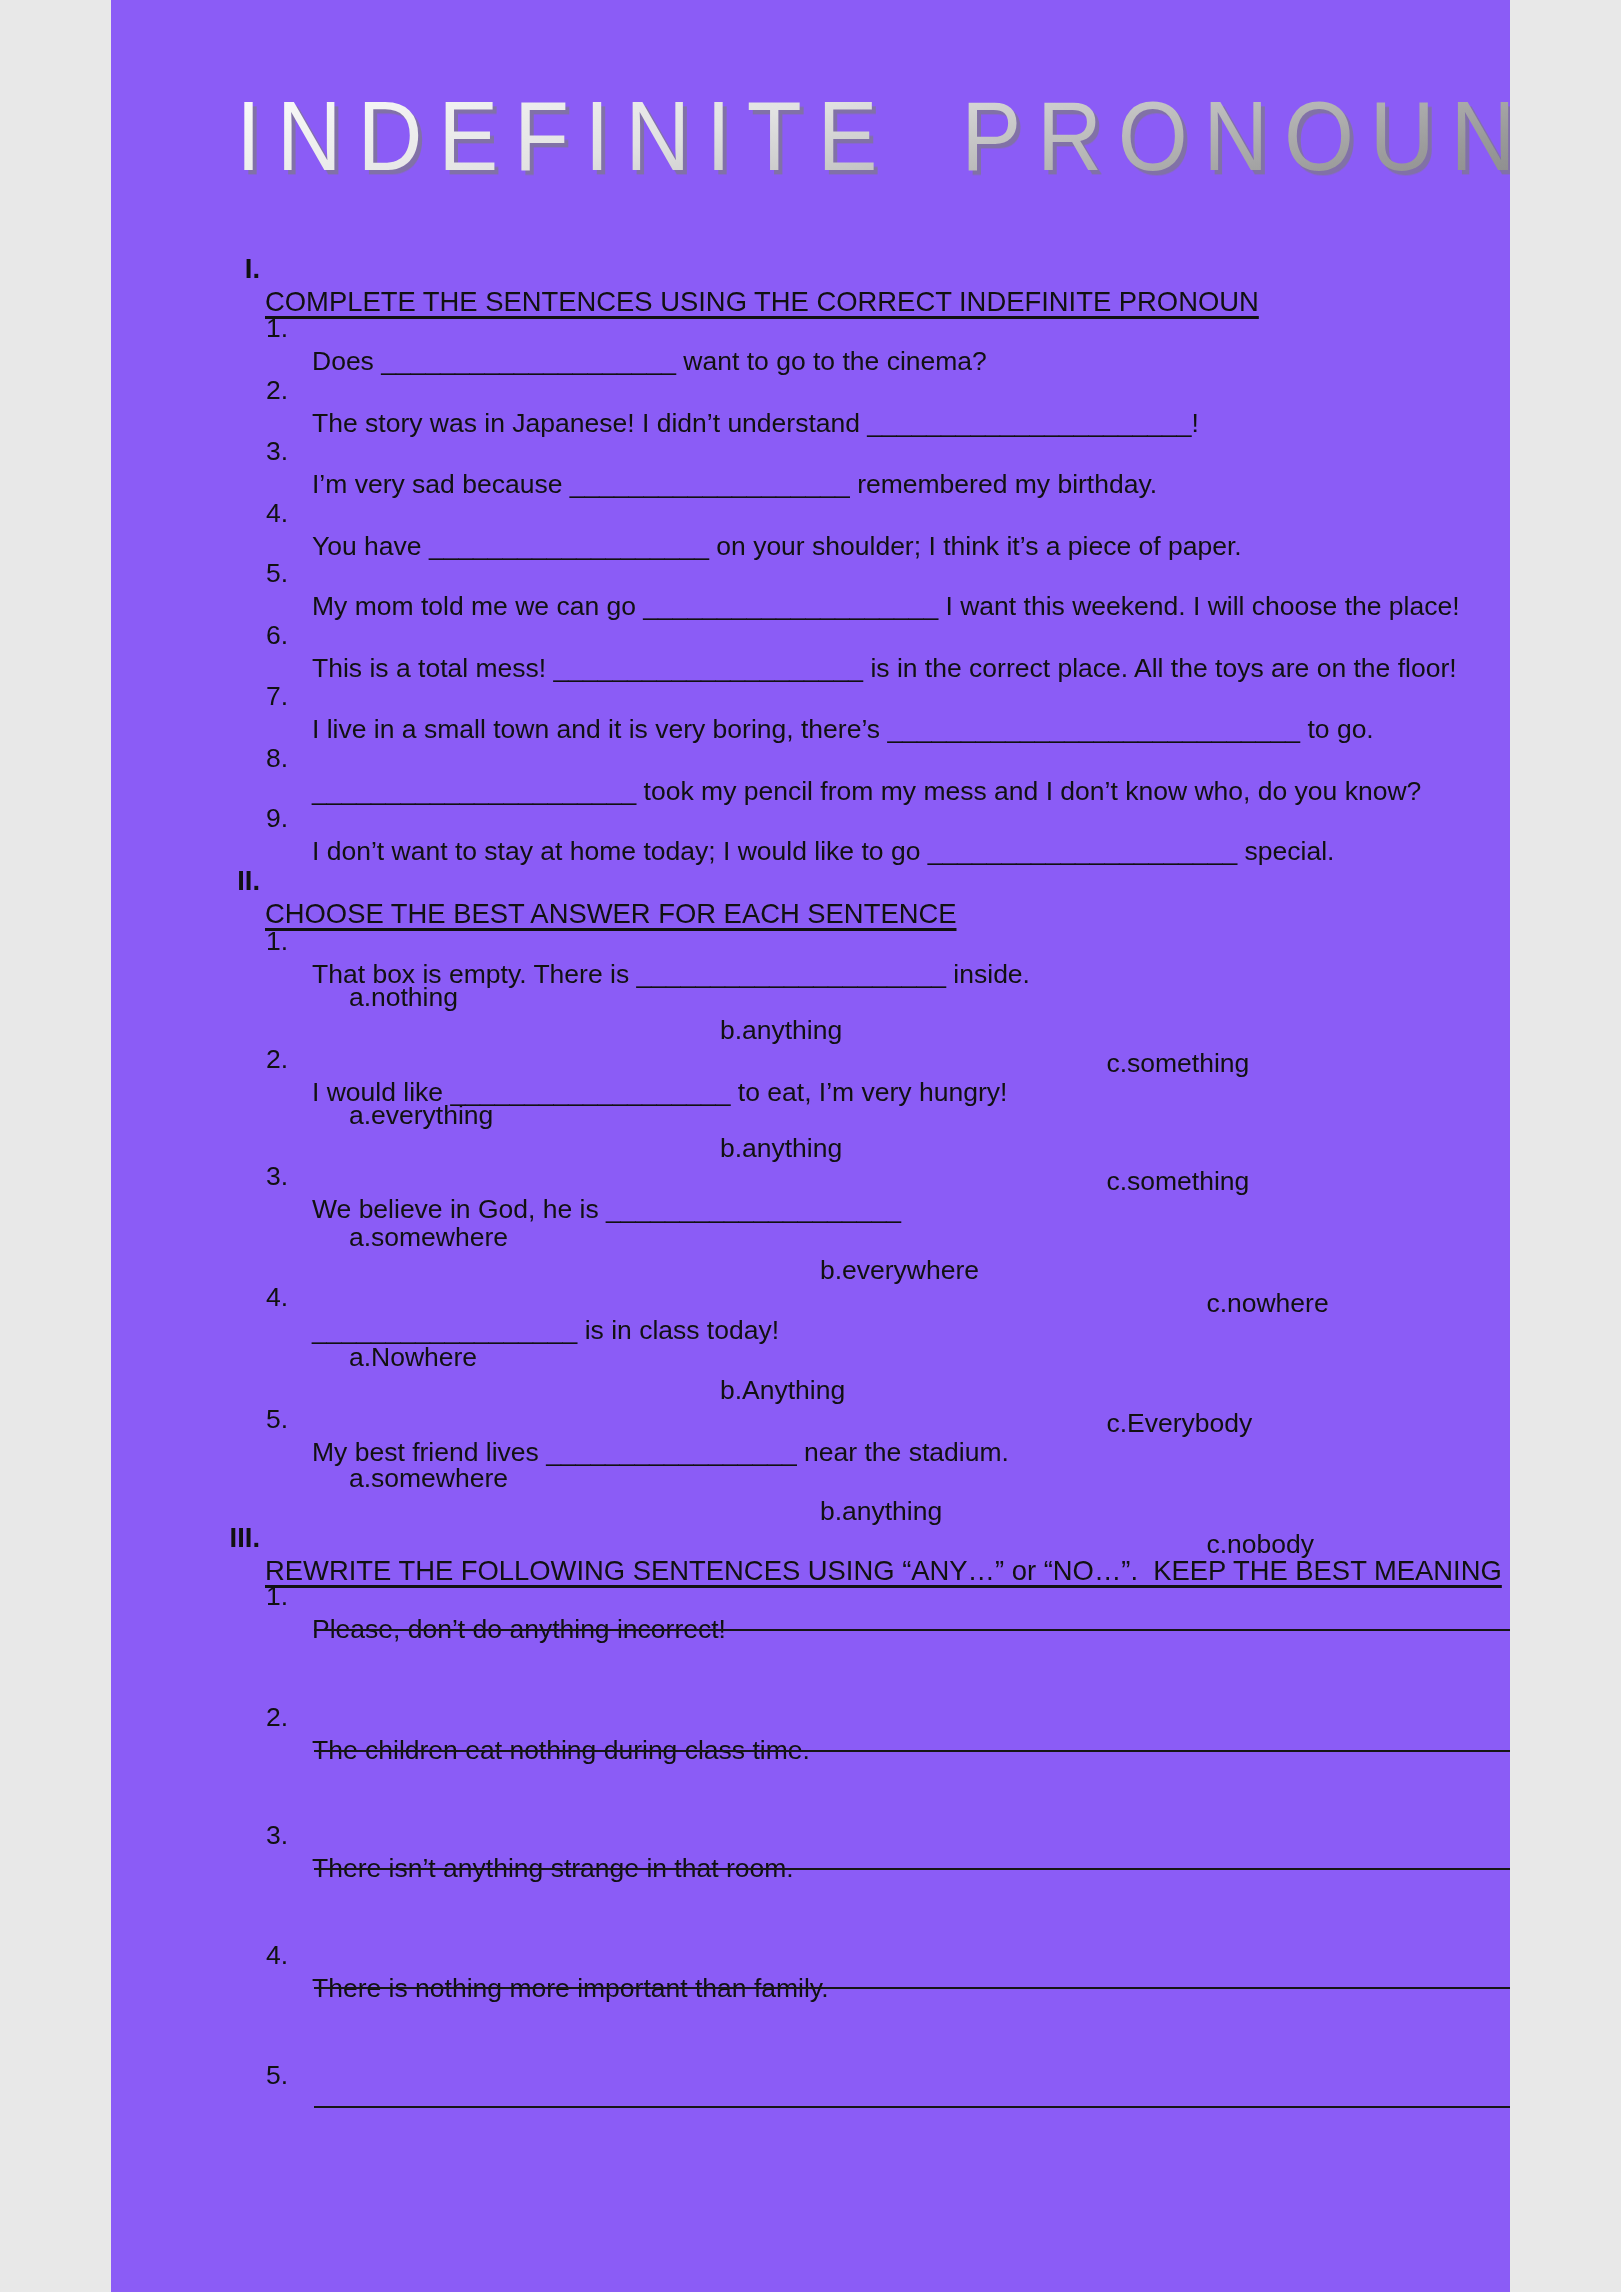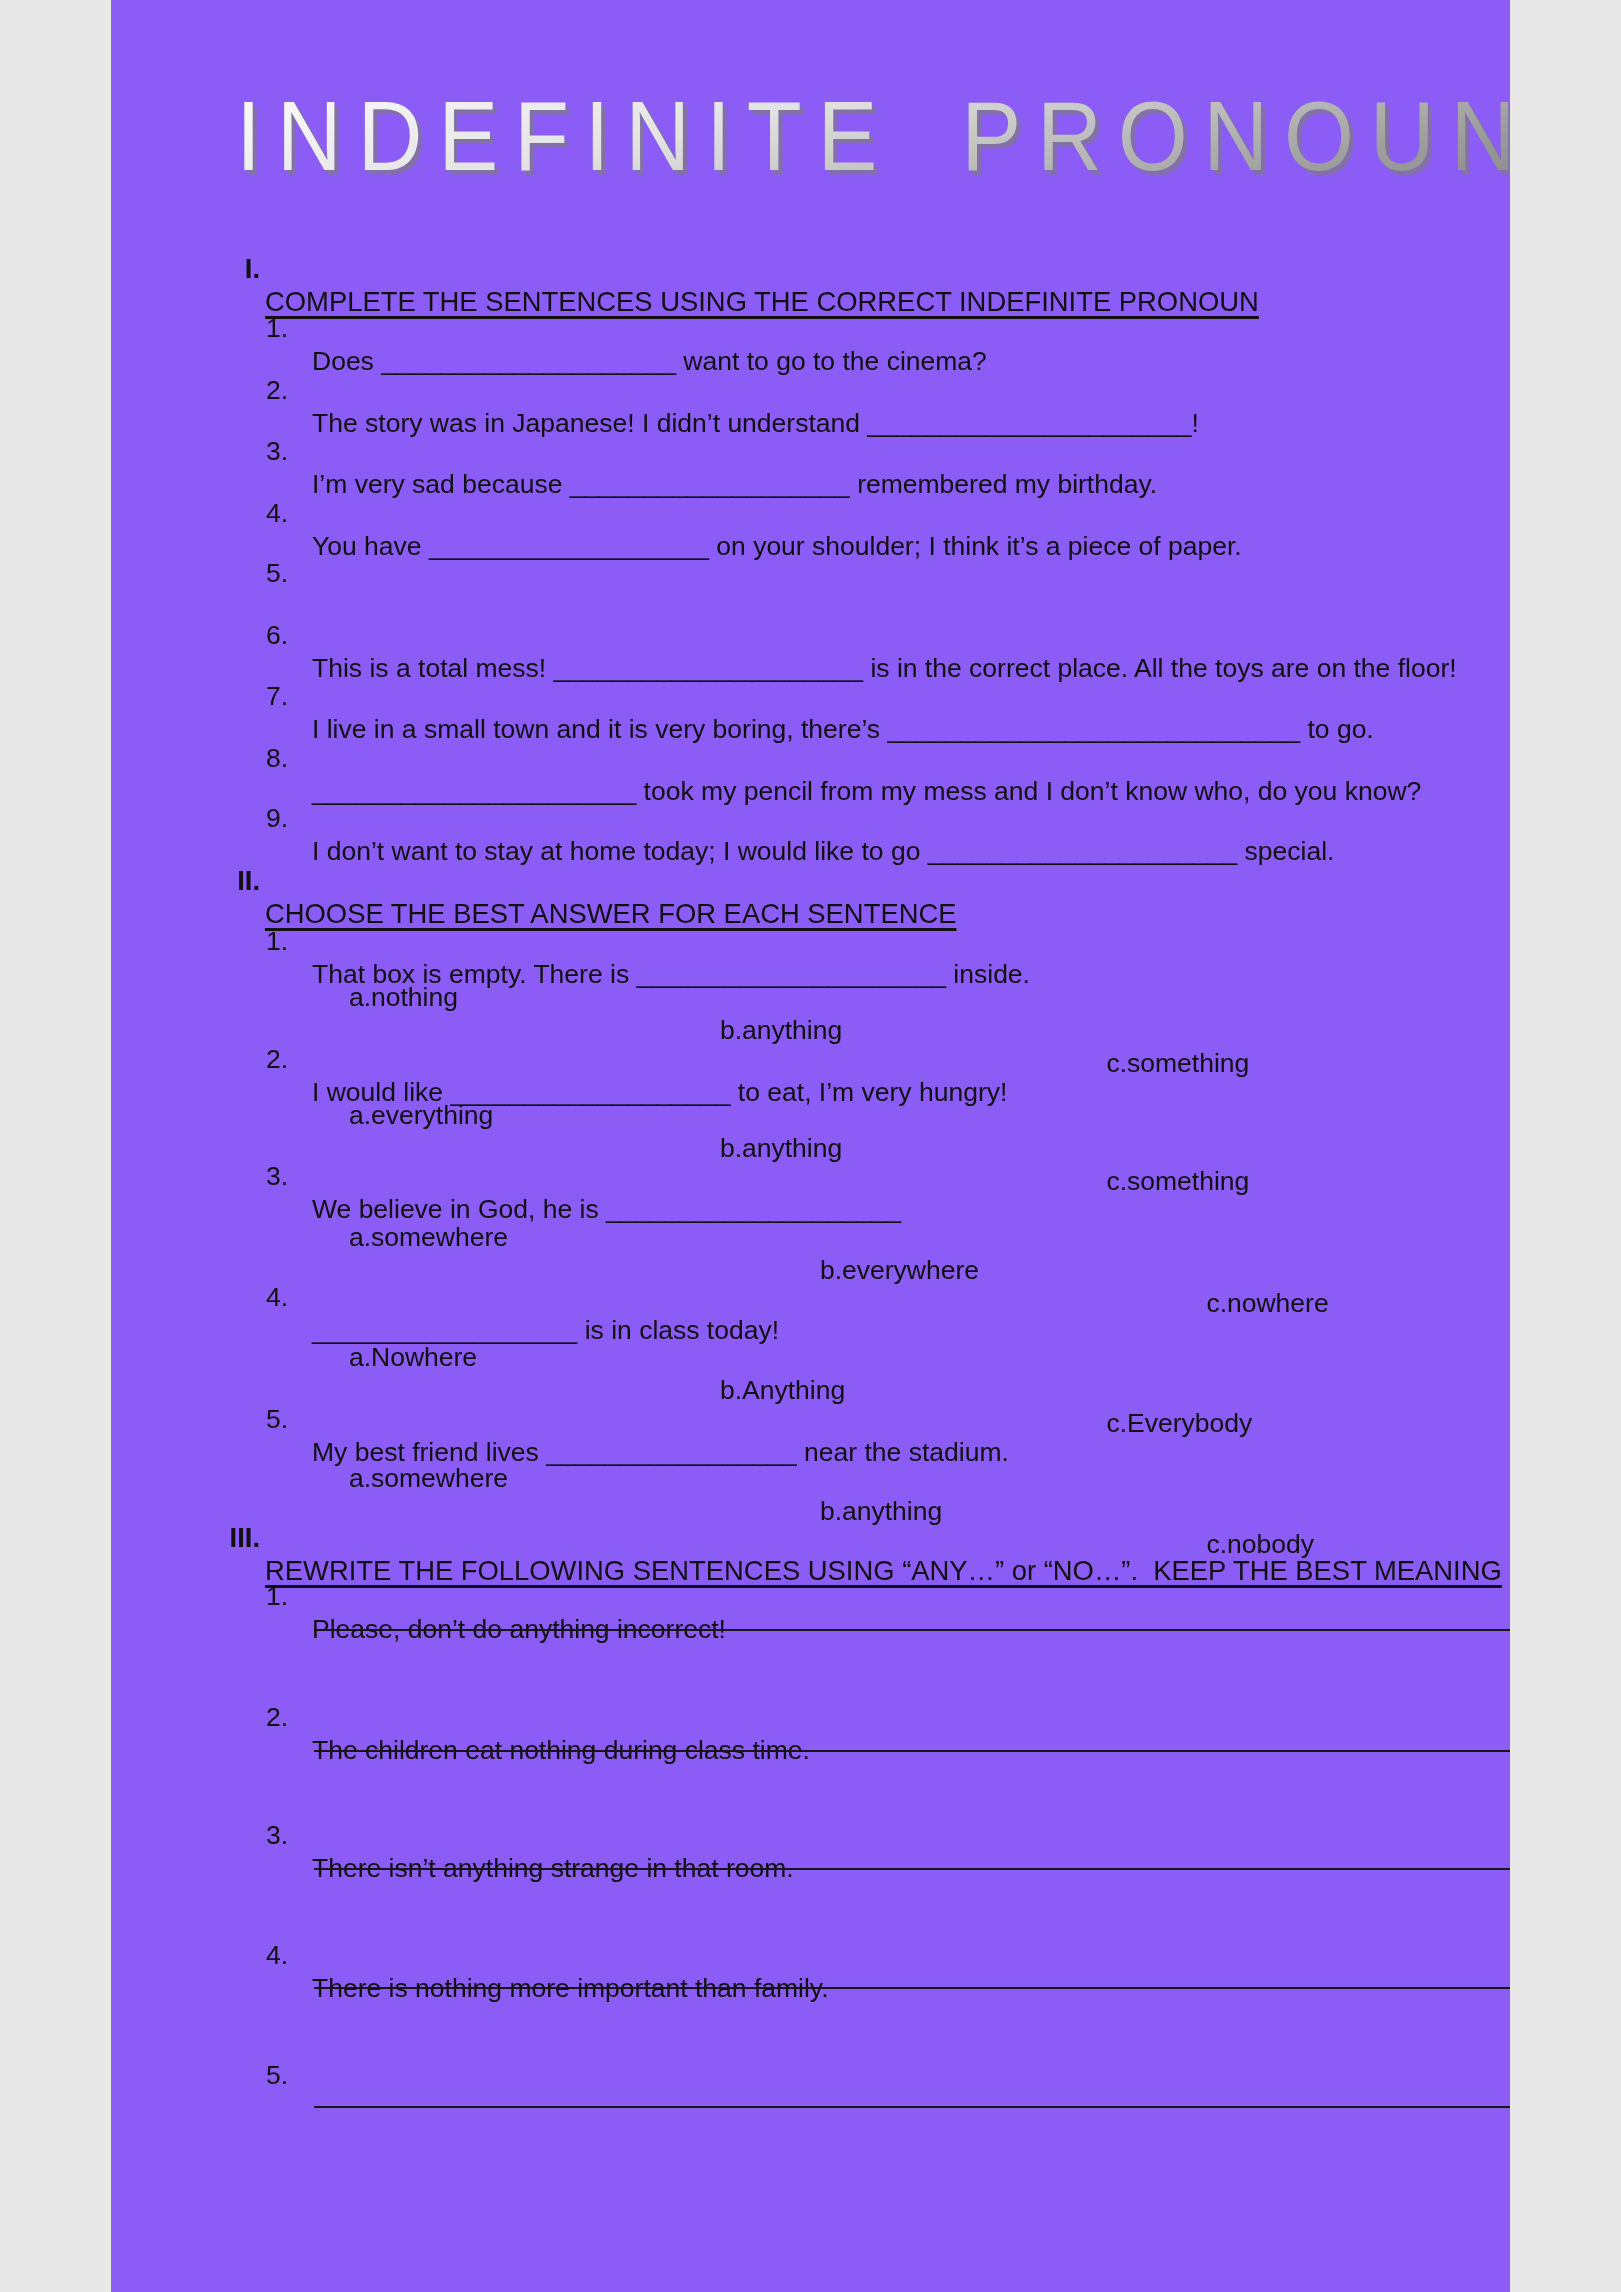--- a/index.html
+++ b/index.html
@@ -101,20 +101,21 @@
   <div class="row" style="top:402px">
     <span class="num">3.</span>
     <span class="txt">I’m very sad because ___________________ remembered my birthday.</span>
   </div>
   <div class="row" style="top:464px">
     <span class="num">4.</span>
     <span class="txt">You have ___________________ on your shoulder; I think it’s a piece of paper.</span>
   </div>
   <div class="row" style="top:524px">
     <span class="num">5.</span>
+    <span class="txt">My mom told me we can go ____________________ I want this weekend. I will choose the place!</span>
   </div>
   <div class="row" style="top:586px">
     <span class="num">6.</span>
     <span class="txt">This is a total mess! _____________________ is in the correct place. All the toys are on the floor!</span>
   </div>
   <div class="row" style="top:647px">
     <span class="num">7.</span>
     <span class="txt">I live in a small town and it is very boring, there’s ____________________________ to go.</span>
   </div>
   <div class="row" style="top:709px">

